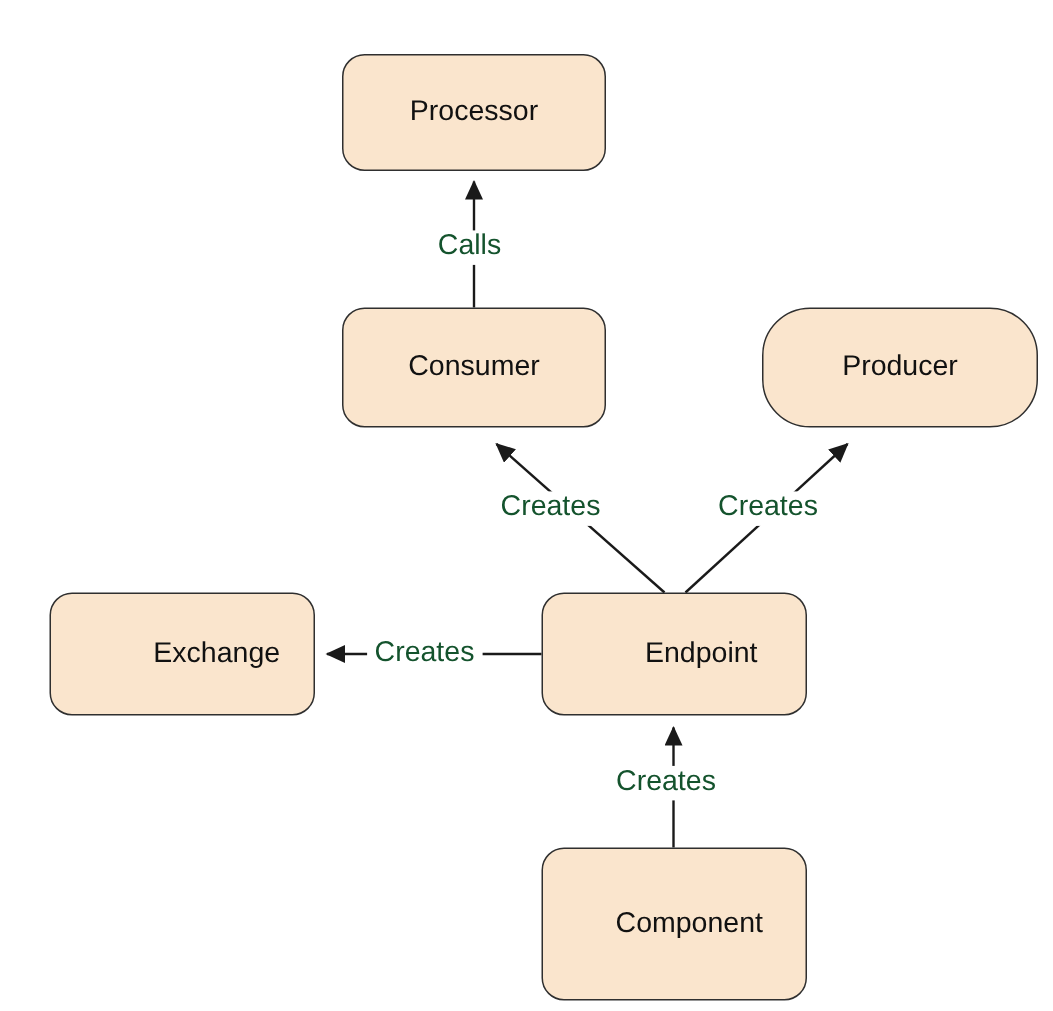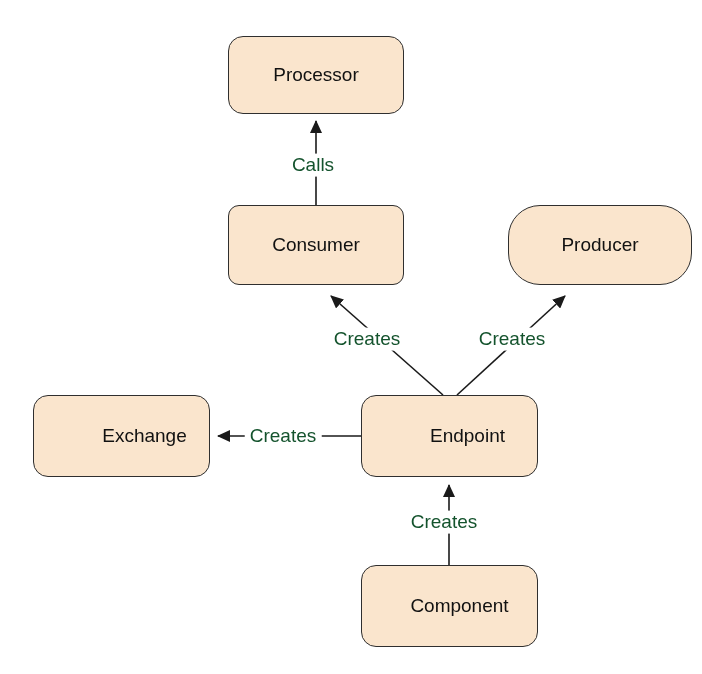--- a/index.html
+++ b/index.html
@@ -64,37 +64,37 @@
     <line x1="443" y1="395" x2="331" y2="296" marker-end="url(#arrow)"></line>
     <line x1="457" y1="395" x2="565" y2="296" marker-end="url(#arrow)"></line>
     <line x1="361" y1="436" x2="218" y2="436" marker-end="url(#arrow)"></line>
     <line x1="449" y1="565" x2="449" y2="485" marker-end="url(#arrow)"></line>
   </svg>
 
   <div class="node" style="left:228px; top:36px; width:176px; height:78px;">
     <span>Processor</span>
   </div>
 
-  <div class="node" style="left:228px; top:205px; width:176px; height:80px;border-radius:11px;">
+  <div class="node" style="left:228px; top:205px; width:176px; height:80px;">
     <span>Consumer</span>
   </div>
 
   <div class="node" style="left:508px; top:205px; width:184px; height:80px;border-radius:32px;">
     <span>Producer</span>
   </div>
 
   <div class="node" style="left:33px; top:395px; width:177px; height:82px;padding-left:46px;">
     <span>Exchange</span>
   </div>
 
   <div class="node" style="left:361px; top:395px; width:177px; height:82px;padding-left:36px;">
     <span>Endpoint</span>
   </div>
 
-  <div class="node" style="left:361px; top:565px; width:177px; height:82px;padding-left:20px;">
+  <div class="node" style="left:361px; top:565px; width:177px; height:102px;padding-left:20px;">
     <span>Component</span>
   </div>
 
   <div class="edge-label" style="left:313px; top:165px;">Calls</div>
 
   <div class="edge-label" style="left:367px; top:339px;">Creates</div>
 
   <div class="edge-label" style="left:512px; top:339px;">Creates</div>
 
   <div class="edge-label" style="left:283px; top:436px;">Creates</div>

